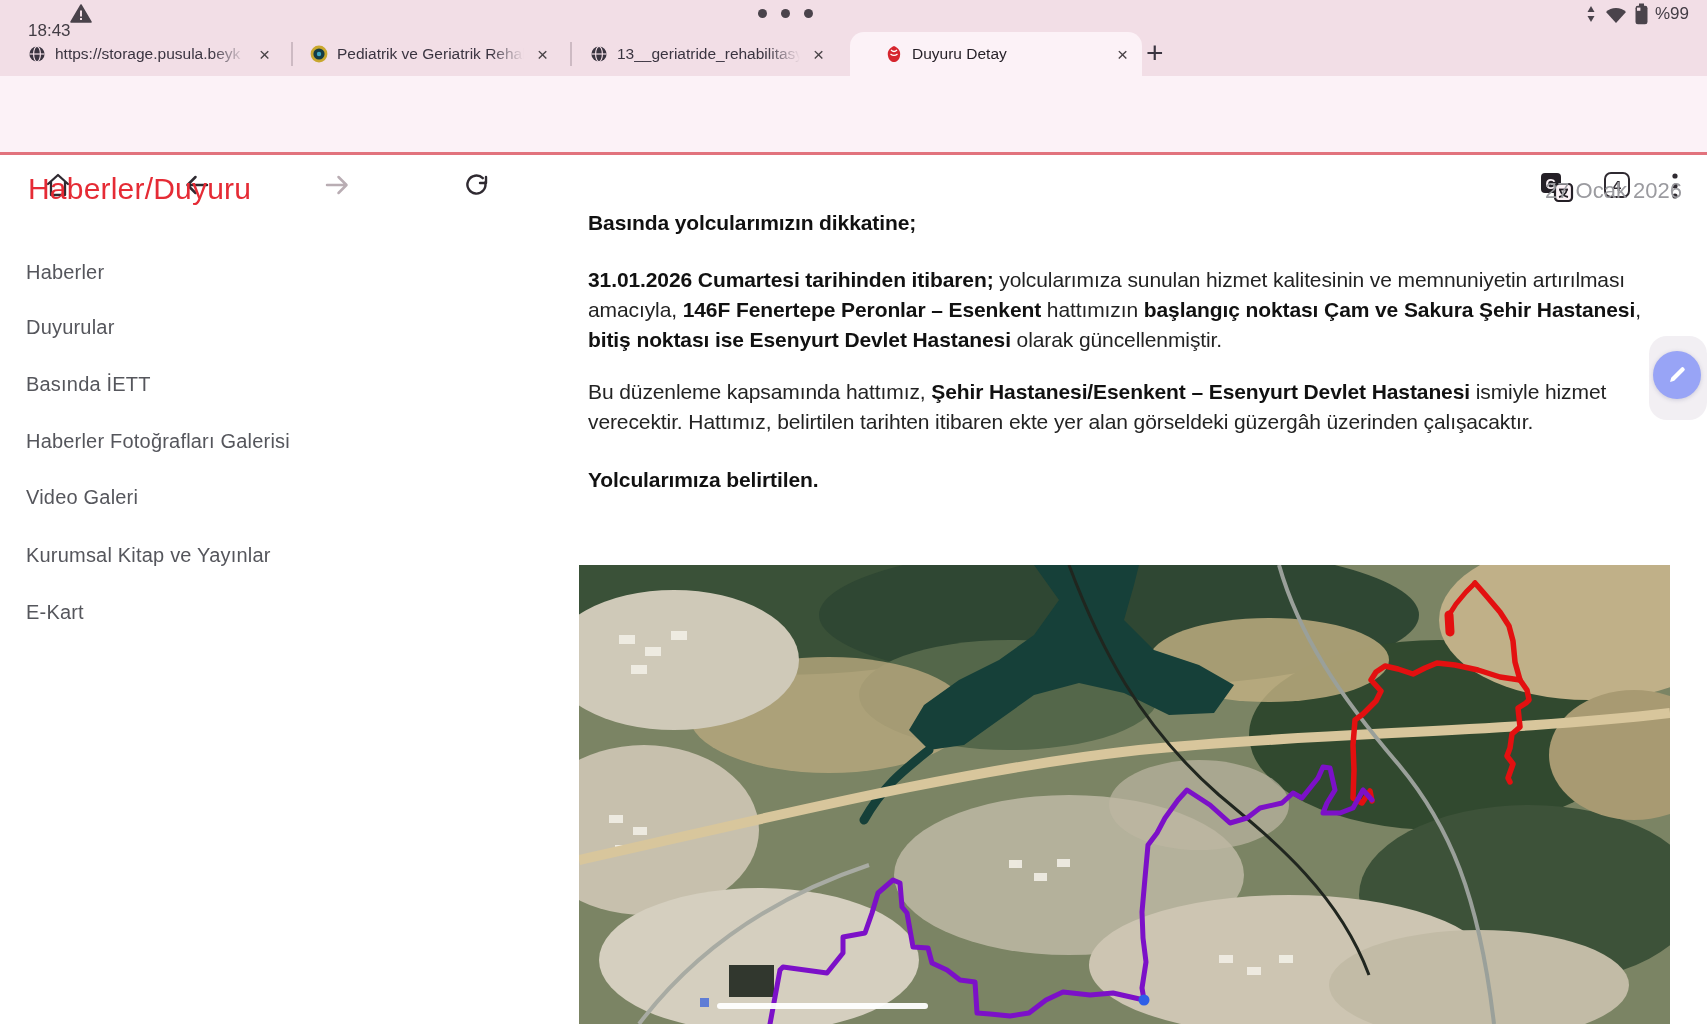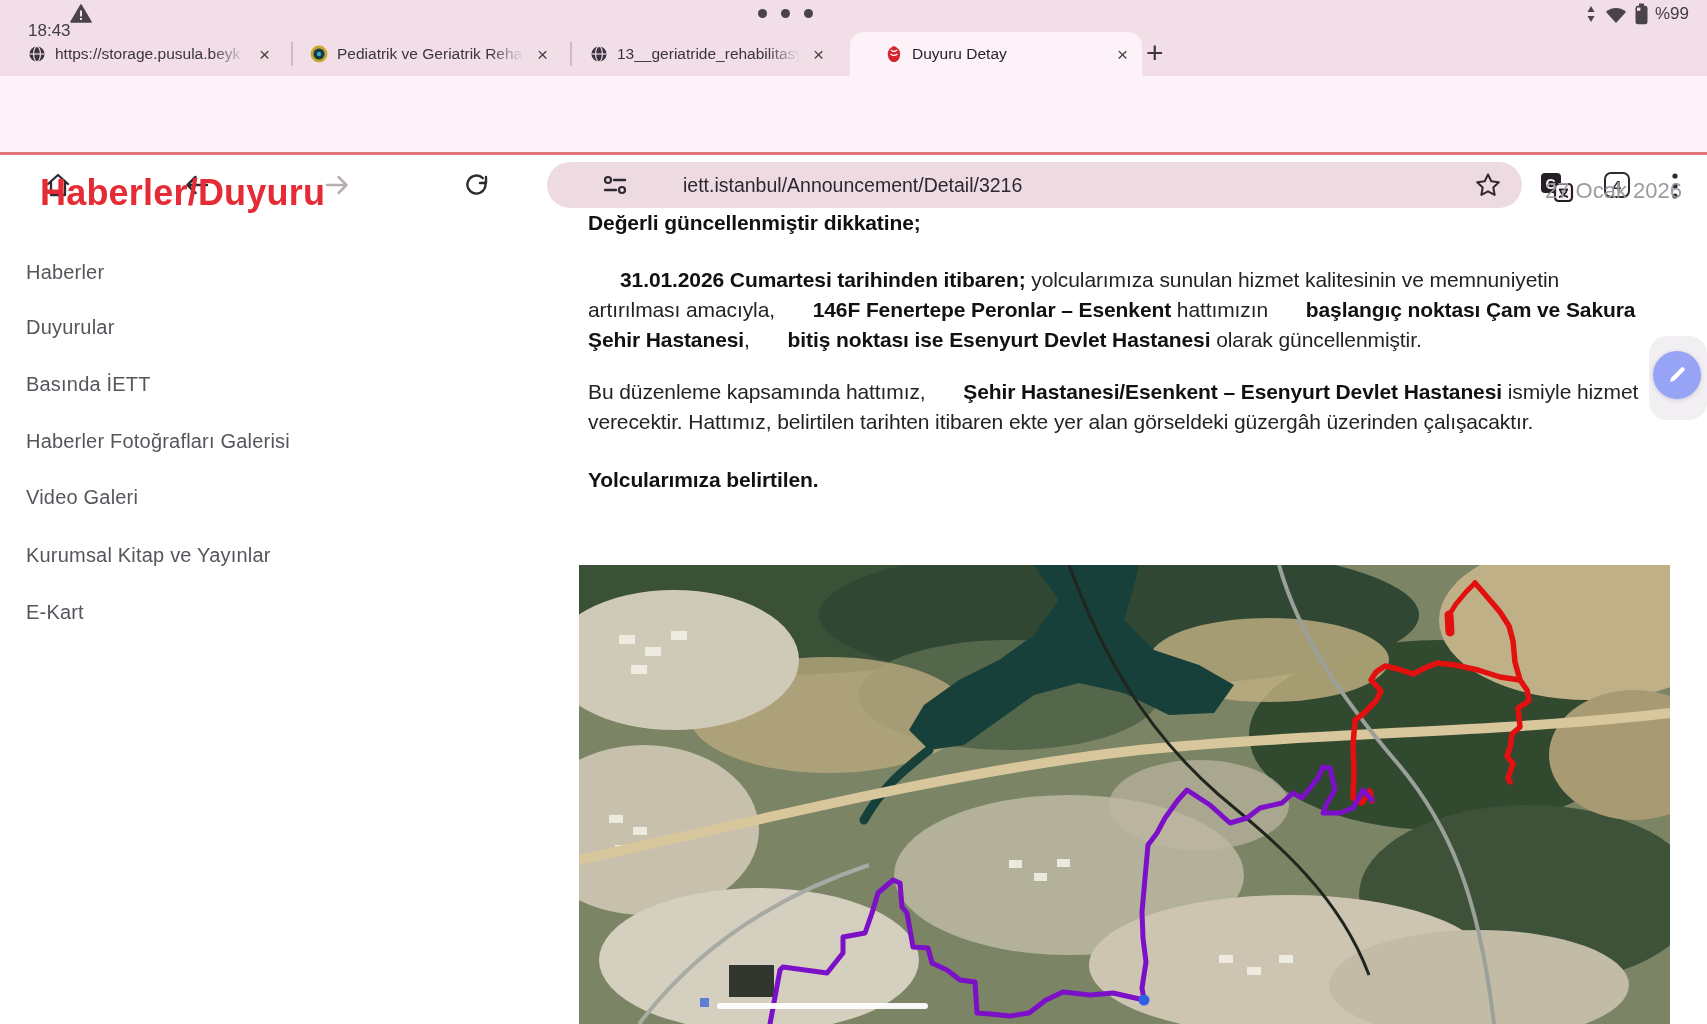--- a/index.html
+++ b/index.html
@@ -25,25 +25,25 @@
   .tab-active .tab-title{color:#241f26;-webkit-mask-image:none;mask-image:none;}
   .newtab{position:absolute;top:38px;font-size:30px;color:#3a3440;font-weight:400;line-height:1;}
   .favicon{width:18px;height:18px;flex:0 0 18px;}
   
   .toolbar{position:absolute;left:0;top:76px;width:1707px;height:76px;background:#fcf2f7;}
   .tb-ico{position:absolute;top:95px;}
   .urlpill{position:absolute;left:547px;top:86px;width:975px;height:46px;border-radius:23px;background:#eedbe2;}
   .urltext{position:absolute;left:136px;top:12px;font-size:19.5px;color:#2c2730;white-space:nowrap;}
   .page-rule{position:absolute;left:0;top:152px;width:1707px;height:3px;background:#e2737d;}
   
-  .sb-heading{position:absolute;left:40px;top:172px;font-size:36px;font-weight:700;color:#e52b35;letter-spacing:.2px;}
+  .sb-heading{position:absolute;left:28px;top:172px;font-size:30px;font-weight:400;color:#e52b35;letter-spacing:.2px;}
   .sb-item{position:absolute;left:26px;font-size:20px;color:#55565c;letter-spacing:.2px;cursor:default;}
   .art-date{position:absolute;right:25px;top:178px;font-size:22px;color:#9b9ba0;}
   .rich{position:absolute;left:588px;width:1062px;font-size:21px;line-height:30px;color:#232323;letter-spacing:-0.1px;}
-  .rich b{font-weight:700;color:#111;margin-left:32px;}
+  .rich b{font-weight:700;color:#111;}
   .greeting{top:208px;font-weight:700;color:#111;}
   .closing{top:465px;font-weight:700;color:#111;}
   .p1{top:265px;} .p2{top:377px;}
   
   .mapwrap{position:absolute;left:579px;top:565px;width:1091px;height:459px;overflow:hidden;background:#7b8464;}
   
   .fab-halo{position:absolute;left:1649px;top:336px;width:58px;height:84px;border-radius:18px;background:#f2eff3;}
   .fab{position:absolute;left:1653px;top:351px;width:48px;height:48px;border-radius:50%;background:#98a4f6;
        display:flex;align-items:center;justify-content:center;box-shadow:0 1px 4px rgba(90,90,140,.25);}
 </style>
@@ -136,32 +136,20 @@
           <path d="M24 14 H5 M12.5 6 L4.5 14 L12.5 22" fill="none" stroke="#2f2a31" stroke-width="2.5" stroke-linecap="round" stroke-linejoin="round"></path>
         </svg>
       <svg class="tb-ico" style="left:323px;" width="28" height="28" viewBox="0 0 28 28">
           <path d="M4 14 H23 M15.5 6 L23.5 14 L15.5 22" fill="none" stroke="#b9adb3" stroke-width="2.5" stroke-linecap="round" stroke-linejoin="round"></path>
         </svg>
       <svg class="tb-ico" style="left:463px;" width="28" height="28" viewBox="0 0 28 28">
           <path d="M23 6 v6 h-6" fill="none" stroke="#2f2a31" stroke-width="2.4" stroke-linecap="round" stroke-linejoin="round"></path>
           <path d="M22.2 11.5 A 9 9 0 1 1 19.8 7.2" fill="none" stroke="#2f2a31" stroke-width="2.4" stroke-linecap="round"></path>
         </svg>
 
-      <div class="urlpill">
-        <svg style="position:absolute;left:55px;top:12px;" width="26" height="22" viewBox="0 0 26 22">
-            <circle cx="6" cy="6" r="3" fill="none" stroke="#2f2a31" stroke-width="2.2"></circle>
-            <line x1="12" y1="6" x2="23" y2="6" stroke="#2f2a31" stroke-width="2.4" stroke-linecap="round"></line>
-            <line x1="3" y1="16" x2="14" y2="16" stroke="#2f2a31" stroke-width="2.4" stroke-linecap="round"></line>
-            <circle cx="20" cy="16" r="3" fill="none" stroke="#2f2a31" stroke-width="2.2"></circle>
-          </svg>
-        <span class="urltext">iett.istanbul/Announcement/Detail/3216</span>
-        <svg style="position:absolute;right:20px;top:9px;" width="28" height="28" viewBox="0 0 28 28">
-            <path d="M14 3.5 l3.3 6.8 7.5 1 -5.5 5.2 1.35 7.4 -6.65-3.55 -6.65 3.55 1.35-7.4 -5.5-5.2 7.5-1 z" fill="none" stroke="#2f2a31" stroke-width="2" stroke-linejoin="round"></path>
-          </svg>
-      </div>
 
       <svg class="tb-ico" style="left:1540px;" width="34" height="32" viewBox="0 0 34 32">
           <rect x="1" y="2" width="20" height="20" rx="4" fill="#241f26"></rect>
           <text x="11" y="18" font-size="14" font-family="Liberation Sans" font-weight="bold" fill="#fcf2f7" text-anchor="middle">G</text>
           <rect x="15" y="13" width="17" height="17" rx="3.5" fill="#fcf2f7" stroke="#241f26" stroke-width="2.2"></rect>
           <line x1="19" y1="18.5" x2="28" y2="18.5" stroke="#241f26" stroke-width="1.8"></line>
           <path d="M20 18.5 C21 23 25 25.5 28 26" fill="none" stroke="#241f26" stroke-width="1.8"></path>
           <path d="M27 18.5 C26 23 22 25.5 19 26" fill="none" stroke="#241f26" stroke-width="1.8"></path>
         </svg>
 
@@ -182,21 +170,21 @@
   <div class="sb-item" style="top:261px;">Haberler</div>
   <div class="sb-item" style="top:316px;">Duyurular</div>
   <div class="sb-item" style="top:373px;">Basında İETT</div>
   <div class="sb-item" style="top:430px;">Haberler Fotoğrafları Galerisi</div>
   <div class="sb-item" style="top:486px;">Video Galeri</div>
   <div class="sb-item" style="top:544px;">Kurumsal Kitap ve Yayınlar</div>
   <div class="sb-item" style="top:601px;">E-Kart</div>
 
   <div class="art-date">27 Ocak 2026</div>
 
-  <div class="rich greeting">Değerli güncellenmiştir dikkatine;</div>
+  <div class="rich greeting">Basında yolcularımızın dikkatine;</div>
 
   <div class="rich p1"><b>31.01.2026 Cumartesi tarihinden itibaren;</b><span> yolcularımıza sunulan hizmet kalitesinin ve memnuniyetin artırılması amacıyla, </span><b>146F Fenertepe Peronlar – Esenkent</b><span> hattımızın </span><b>başlangıç noktası Çam ve Sakura Şehir Hastanesi</b><span>, </span><b>bitiş noktası ise Esenyurt Devlet Hastanesi</b><span> olarak güncellenmiştir.</span></div>
 
   <div class="rich p2"><span>Bu düzenleme kapsamında hattımız, </span><b>Şehir Hastanesi/Esenkent – Esenyurt Devlet Hastanesi</b><span> ismiyle hizmet verecektir. Hattımız, belirtilen tarihten itibaren ekte yer alan görseldeki güzergâh üzerinden çalışacaktır.</span></div>
 
   <div class="rich closing">Yolcularımıza belirtilen.</div>
 
   <div class="mapwrap">
     <svg width="1091" height="459" viewBox="0 0 1091 459">
       <rect width="1091" height="459" fill="#7b8464"></rect>

